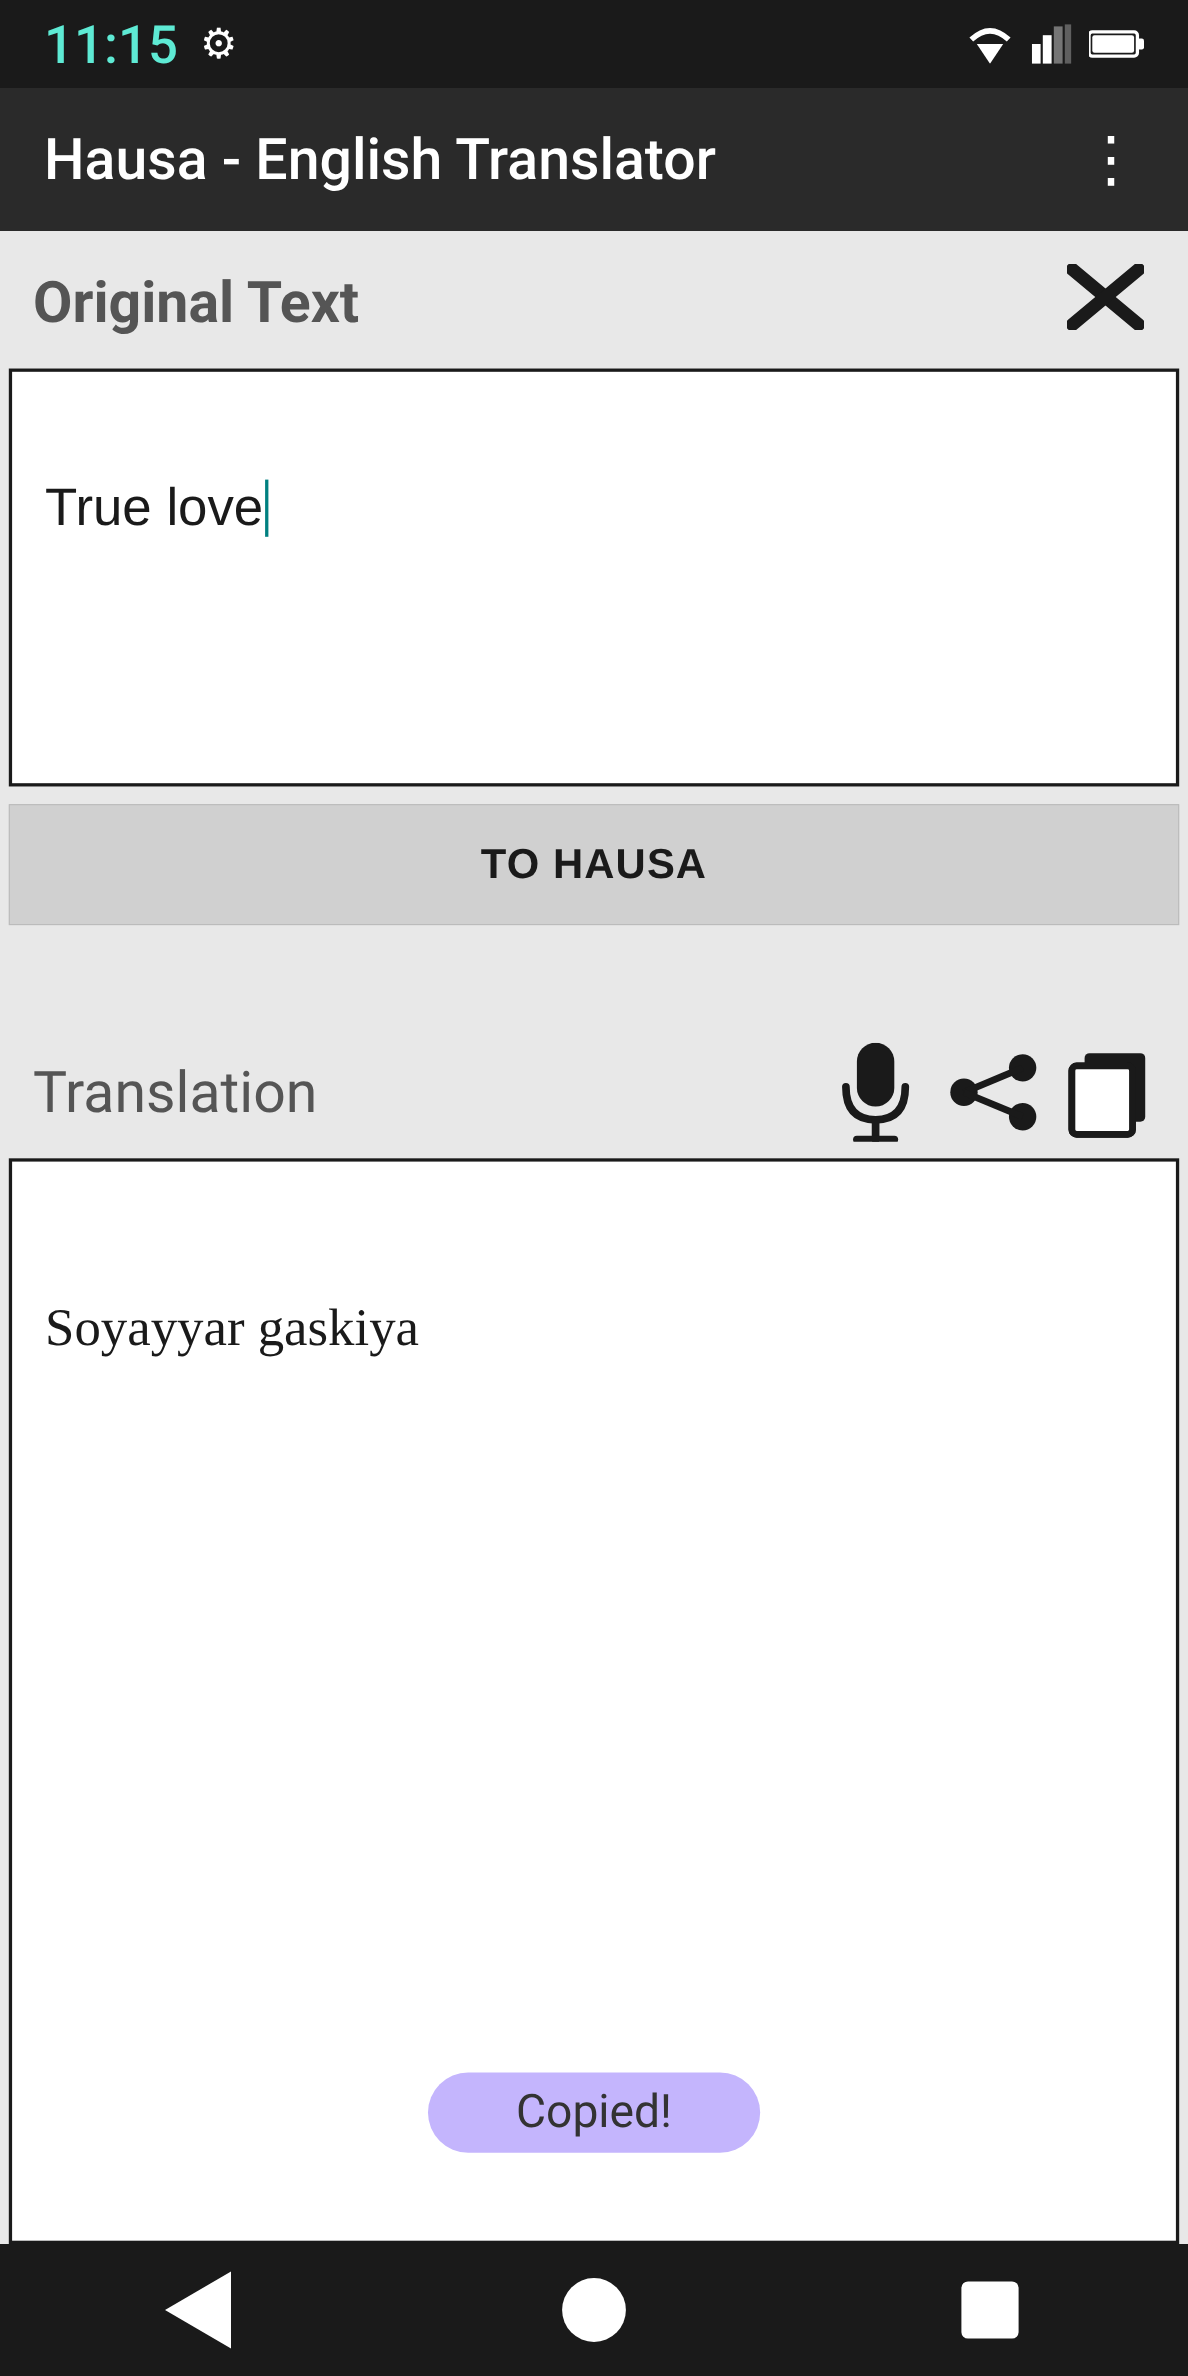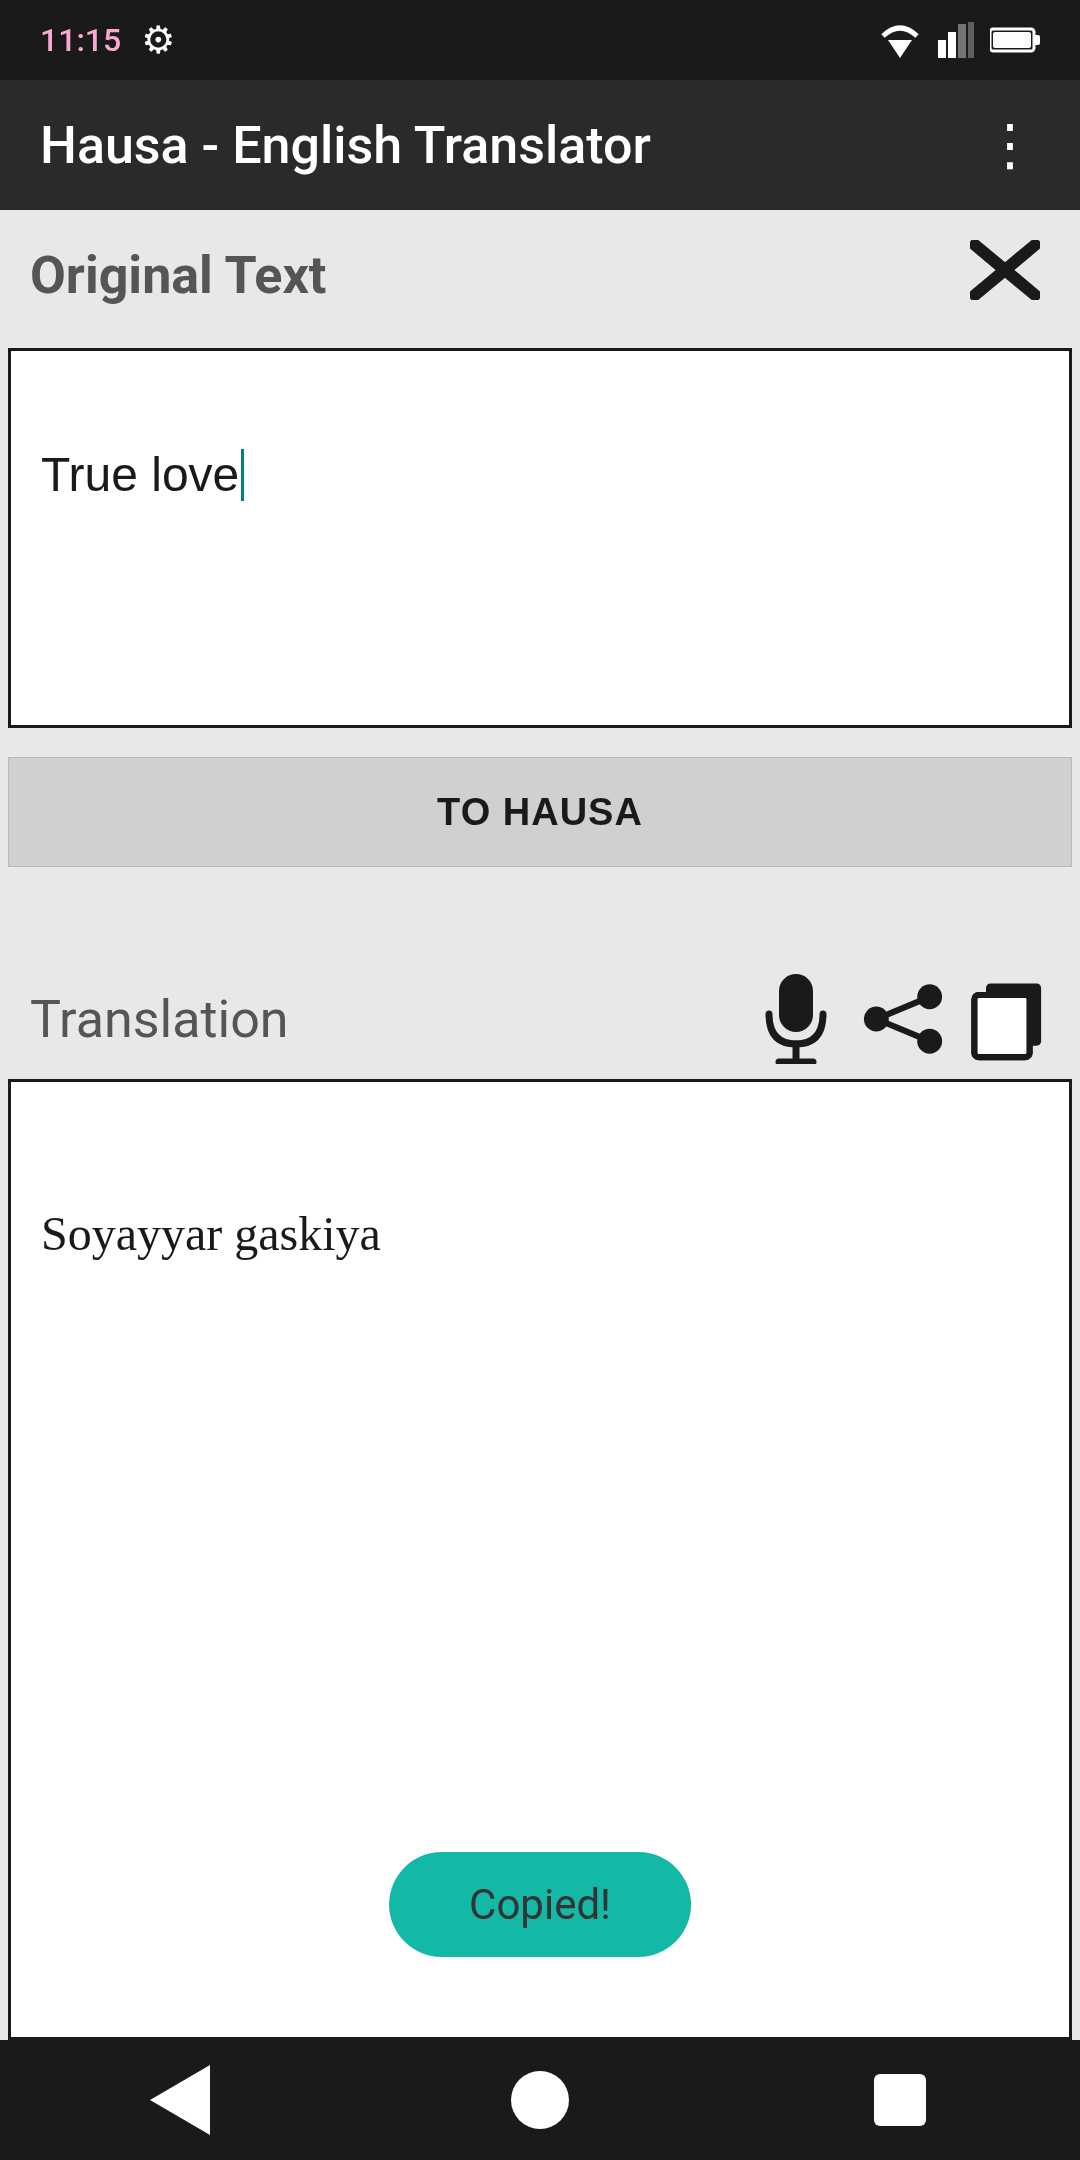--- a/index.html
+++ b/index.html
@@ -30,22 +30,22 @@
       flex-shrink: 0;
     }
 
     .status-left {
       display: flex;
       align-items: center;
       gap: 20px;
     }
 
     .status-time {
-      color: #f9a8d4;
-      font-size: 32px;
+      color: #5eead4;
+      font-size: 48px;
       font-weight: 500;
     }
 
     .status-gear {
       color: white;
       font-size: 38px;
     }
 
     .status-icons {
       display: flex;
@@ -104,21 +104,21 @@
     .close-btn {
       font-size: 64px;
       font-weight: 900;
       color: #1a1a1a;
       cursor: pointer;
       line-height: 1;
     }
 
     
     .text-area-container {
-      margin: 17px 8px;
+      margin: 4px 8px;
       background: white;
       border: 3px solid #1a1a1a;
       min-height: 380px;
       display: flex;
       align-items: flex-start;
       padding: 30px 30px;
     }
 
     
     .cursor {
@@ -213,23 +213,23 @@
       margin-top: 84px;
       font-family: Liberation Serif, serif;
     }
 
     
     .toast {
       position: absolute;
       bottom: 80px;
       left: 50%;
       transform: translateX(-50%);
-      background: #14b8a6;
+      background: #c4b5fd;
       border-radius: 60px;
-      padding: 28px 80px;
+      padding: 12px 80px;
       font-size: 42px;
       color: #333;
       white-space: nowrap;
     }
 
     
     .bottom-nav {
       background: #1a1a1a;
       height: 120px;
       display: flex;

